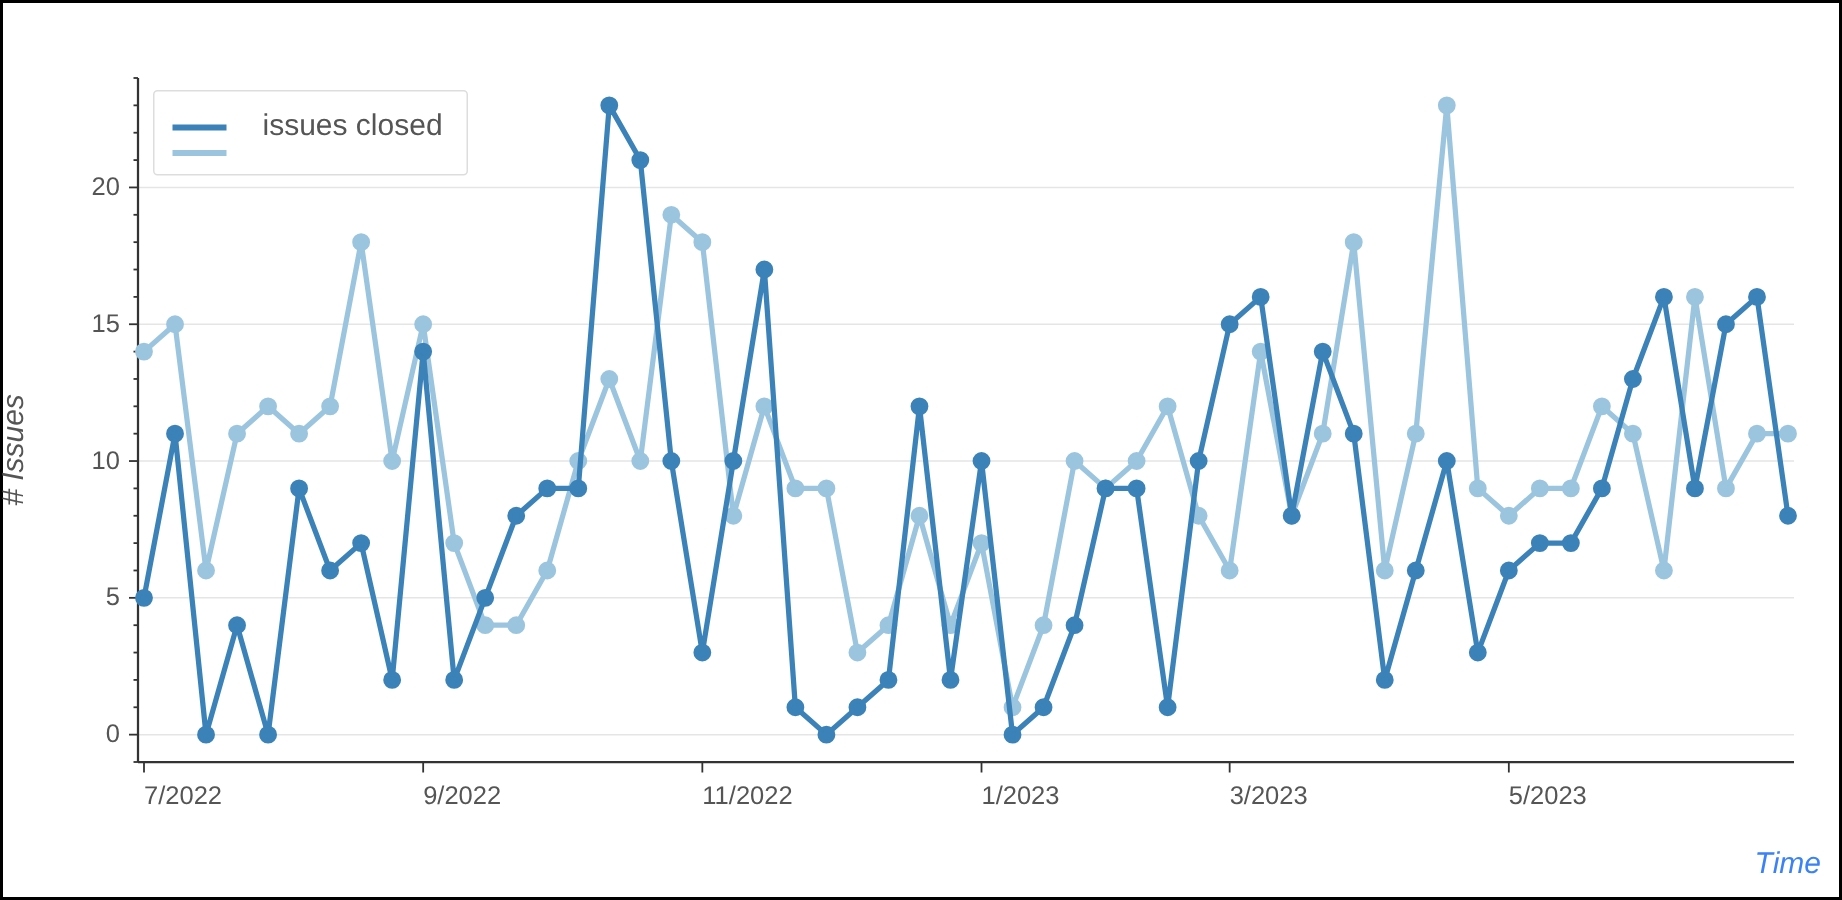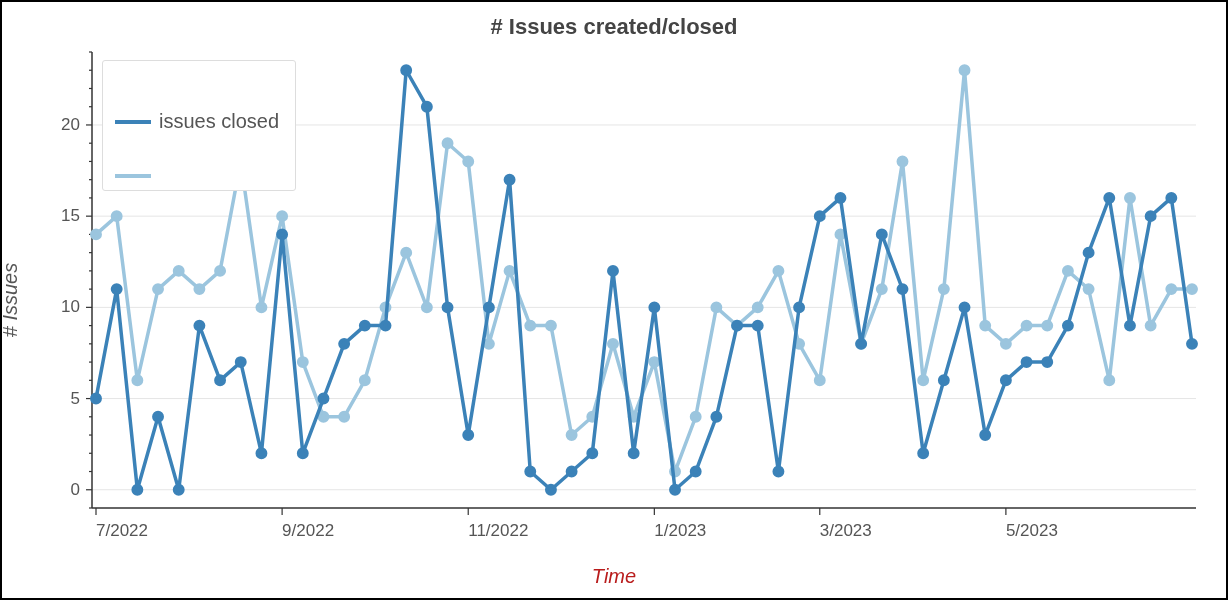--- a/index.html
+++ b/index.html
@@ -34,25 +34,25 @@
     transform-origin: center;
     font-style: italic;
     font-size: 20px;
     color: #555;
     white-space: nowrap;
   }
   .xlabel {
     position: absolute;
     bottom: 10px;
     left: 0;
-    right: 0;
-    text-align: center;
+    right: 12px;
+    text-align: right;
     font-style: italic;
     font-size: 20px;
-    color: #b91c1c;
+    color: #3b82f6;
   }
   .plot-area {
     position: absolute;
     left: 90px;
     right: 30px;
     top: 50px;
     bottom: 90px;
   }
   svg.plot-svg {
     position: absolute;
@@ -85,39 +85,37 @@
     border: 1px solid #ddd;
     border-radius: 3px;
     padding: 10px 16px 10px 12px;
     font-size: 20px;
     color: #555;
     z-index: 10;
   }
   .legend-row {
     display: flex;
     align-items: center;
-    gap: 8px;
+    gap: 24px;
     padding: 2px 0;
-    margin-top: 37px;
   }
   .legend-swatch {
     width: 36px;
     height: 4px;
     display: inline-block;
   }
   .series-closed { stroke: #3B82B8; fill: none; stroke-width: 3.5; }
   .series-closed .pt { fill: #3B82B8; }
   .series-created { stroke: #9BC5DE; fill: none; stroke-width: 3.5; }
   .series-created .pt { fill: #9BC5DE; }
 </style>
 </head>
 <body>
 
 <div class="chart-container">
-  <div class="title"># Issues created/closed</div>
 
   <div class="ylabel"># Issues</div>
   <div class="xlabel">Time</div>
 
   <div class="legend">
     <div class="legend-row">
       <span class="legend-swatch" style="background:#3B82B8"></span>
       <span>issues closed</span>
     </div>
     <div class="legend-row">

